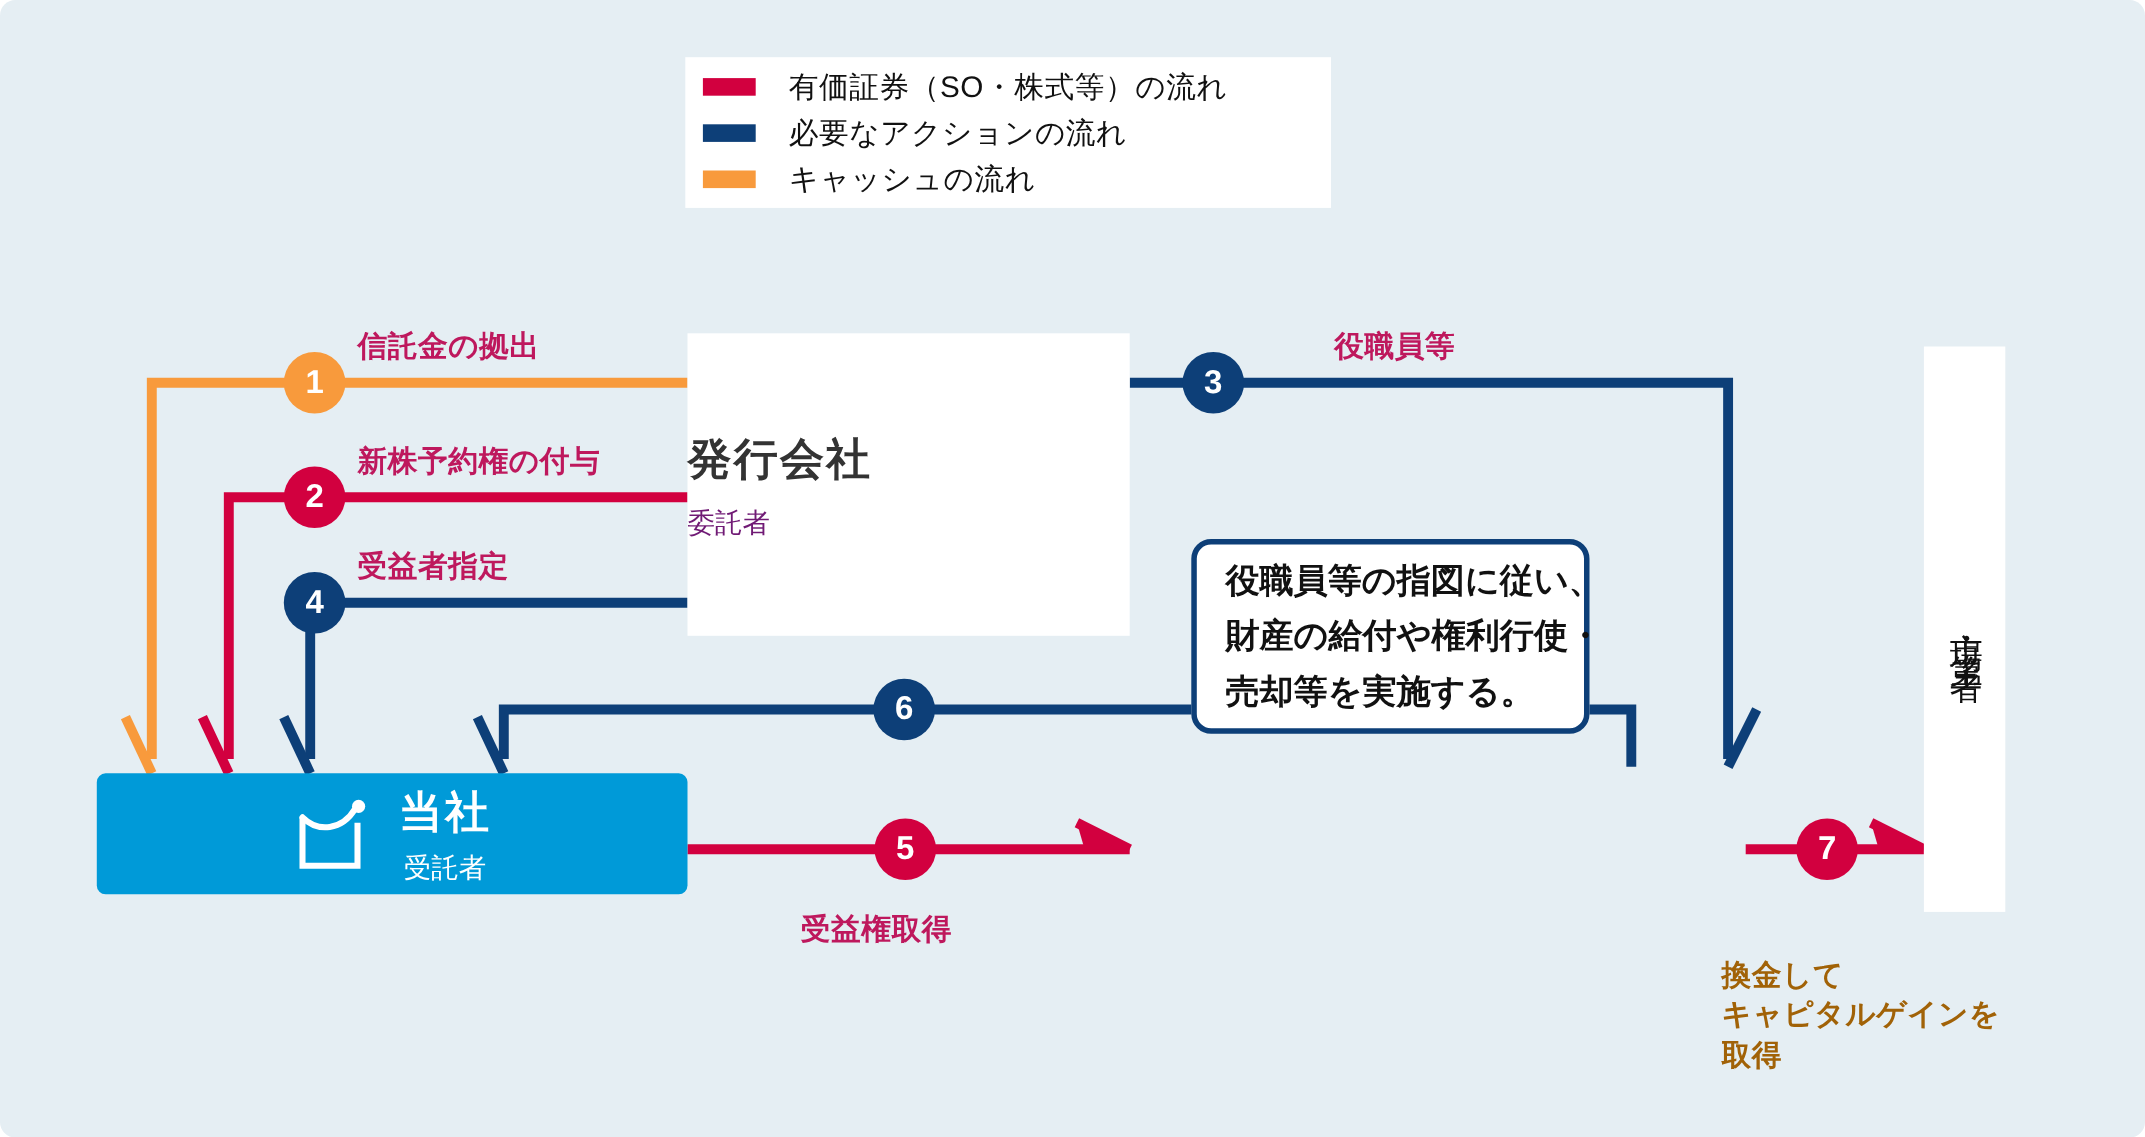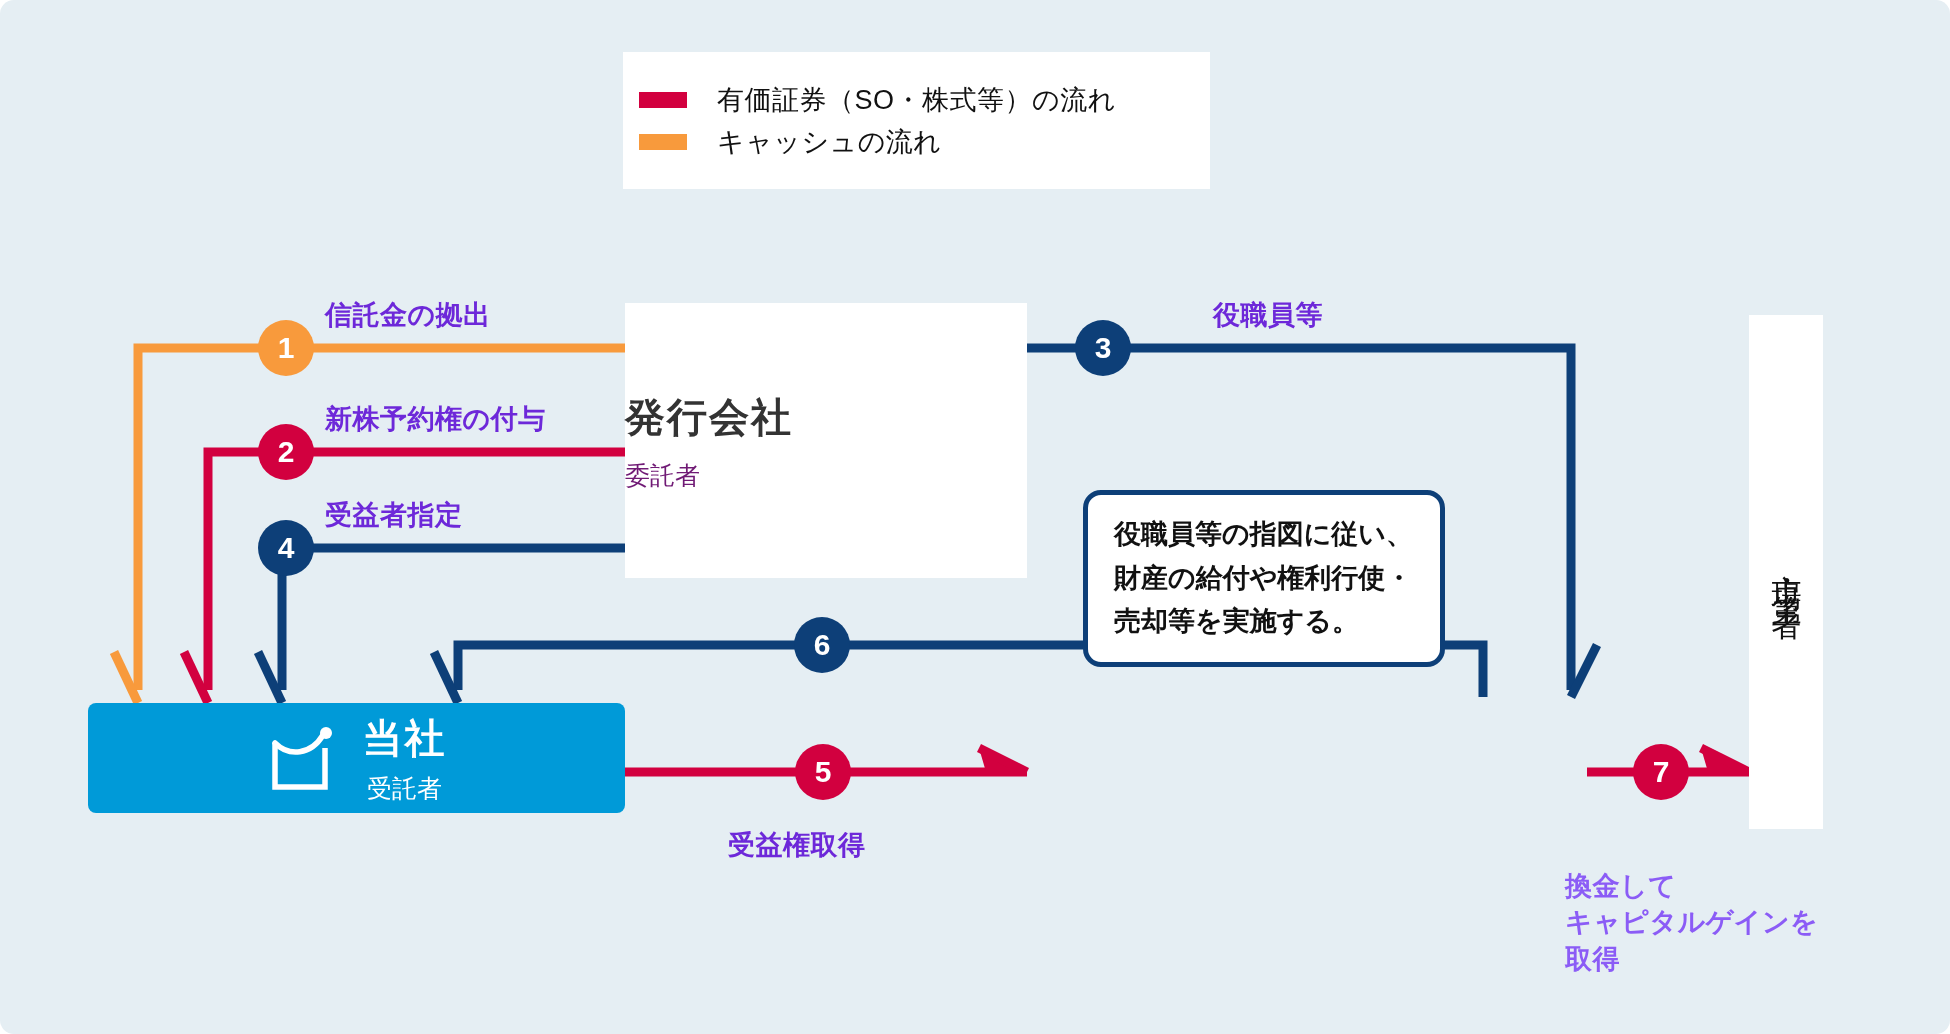--- a/index.html
+++ b/index.html
@@ -158,21 +158,21 @@
     background: #ffffff;
     border: 5px solid #0d3f78;
     border-radius: 18px;
     box-sizing: border-box;
     display: flex;
     flex-direction: column;
     justify-content: center;
     padding-left: 26px;
   }
   .callout .line {
-    font-size: 27px;
+    font-size: 31px;
     font-weight: bold;
     line-height: 1.62;
     color: #111111;
     white-space: nowrap;
   }
 
   
   .badge {
     position: absolute;
     width: 56px;
@@ -185,29 +185,29 @@
     font-size: 30px;
     font-weight: bold;
     box-sizing: border-box;
   }
 
   
   .flow-label {
     position: absolute;
     font-size: 27px;
     font-weight: bold;
-    color: #6d28d9;
+    color: #be185d;
     white-space: nowrap;
     letter-spacing: 0.5px;
   }
   .note-multiline {
     position: absolute;
     font-size: 27px;
     font-weight: bold;
-    color: #8b5cf6;
+    color: #a16207;
     line-height: 1.35;
     white-space: pre-line;
     letter-spacing: 0.5px;
   }
 </style>
 </head>
 <body>
 
 <div id="canvas">
 
@@ -236,20 +236,24 @@
 
     <path d="M 1587 772 L 1749 772" fill="none" stroke="#d2003f" stroke-width="9" stroke-linecap="butt"></path>
     <path d="M 1749 772 L 1701 748 L 1708 772 Z" fill="#d2003f"></path>
     <path d="M 1701 748 L 1749 772" fill="none" stroke="#d2003f" stroke-width="9"></path>
   </svg>
 
   <div class="legend">
     <div class="legend-row">
       <span class="legend-swatch" style="background:#d2003f"></span>
       <span class="legend-label">有価証券（SO・株式等）の流れ</span>
+    </div>
+    <div class="legend-row">
+      <span class="legend-swatch" style="background:#0d3f78"></span>
+      <span class="legend-label">必要なアクションの流れ</span>
     </div>
     <div class="legend-row">
       <span class="legend-swatch" style="background:#f89a3c"></span>
       <span class="legend-label">キャッシュの流れ</span>
     </div>
   </div>
 
   <div class="node node-issuer">
     <div class="title">発行会社</div>
     <div class="sub">委託者</div>

